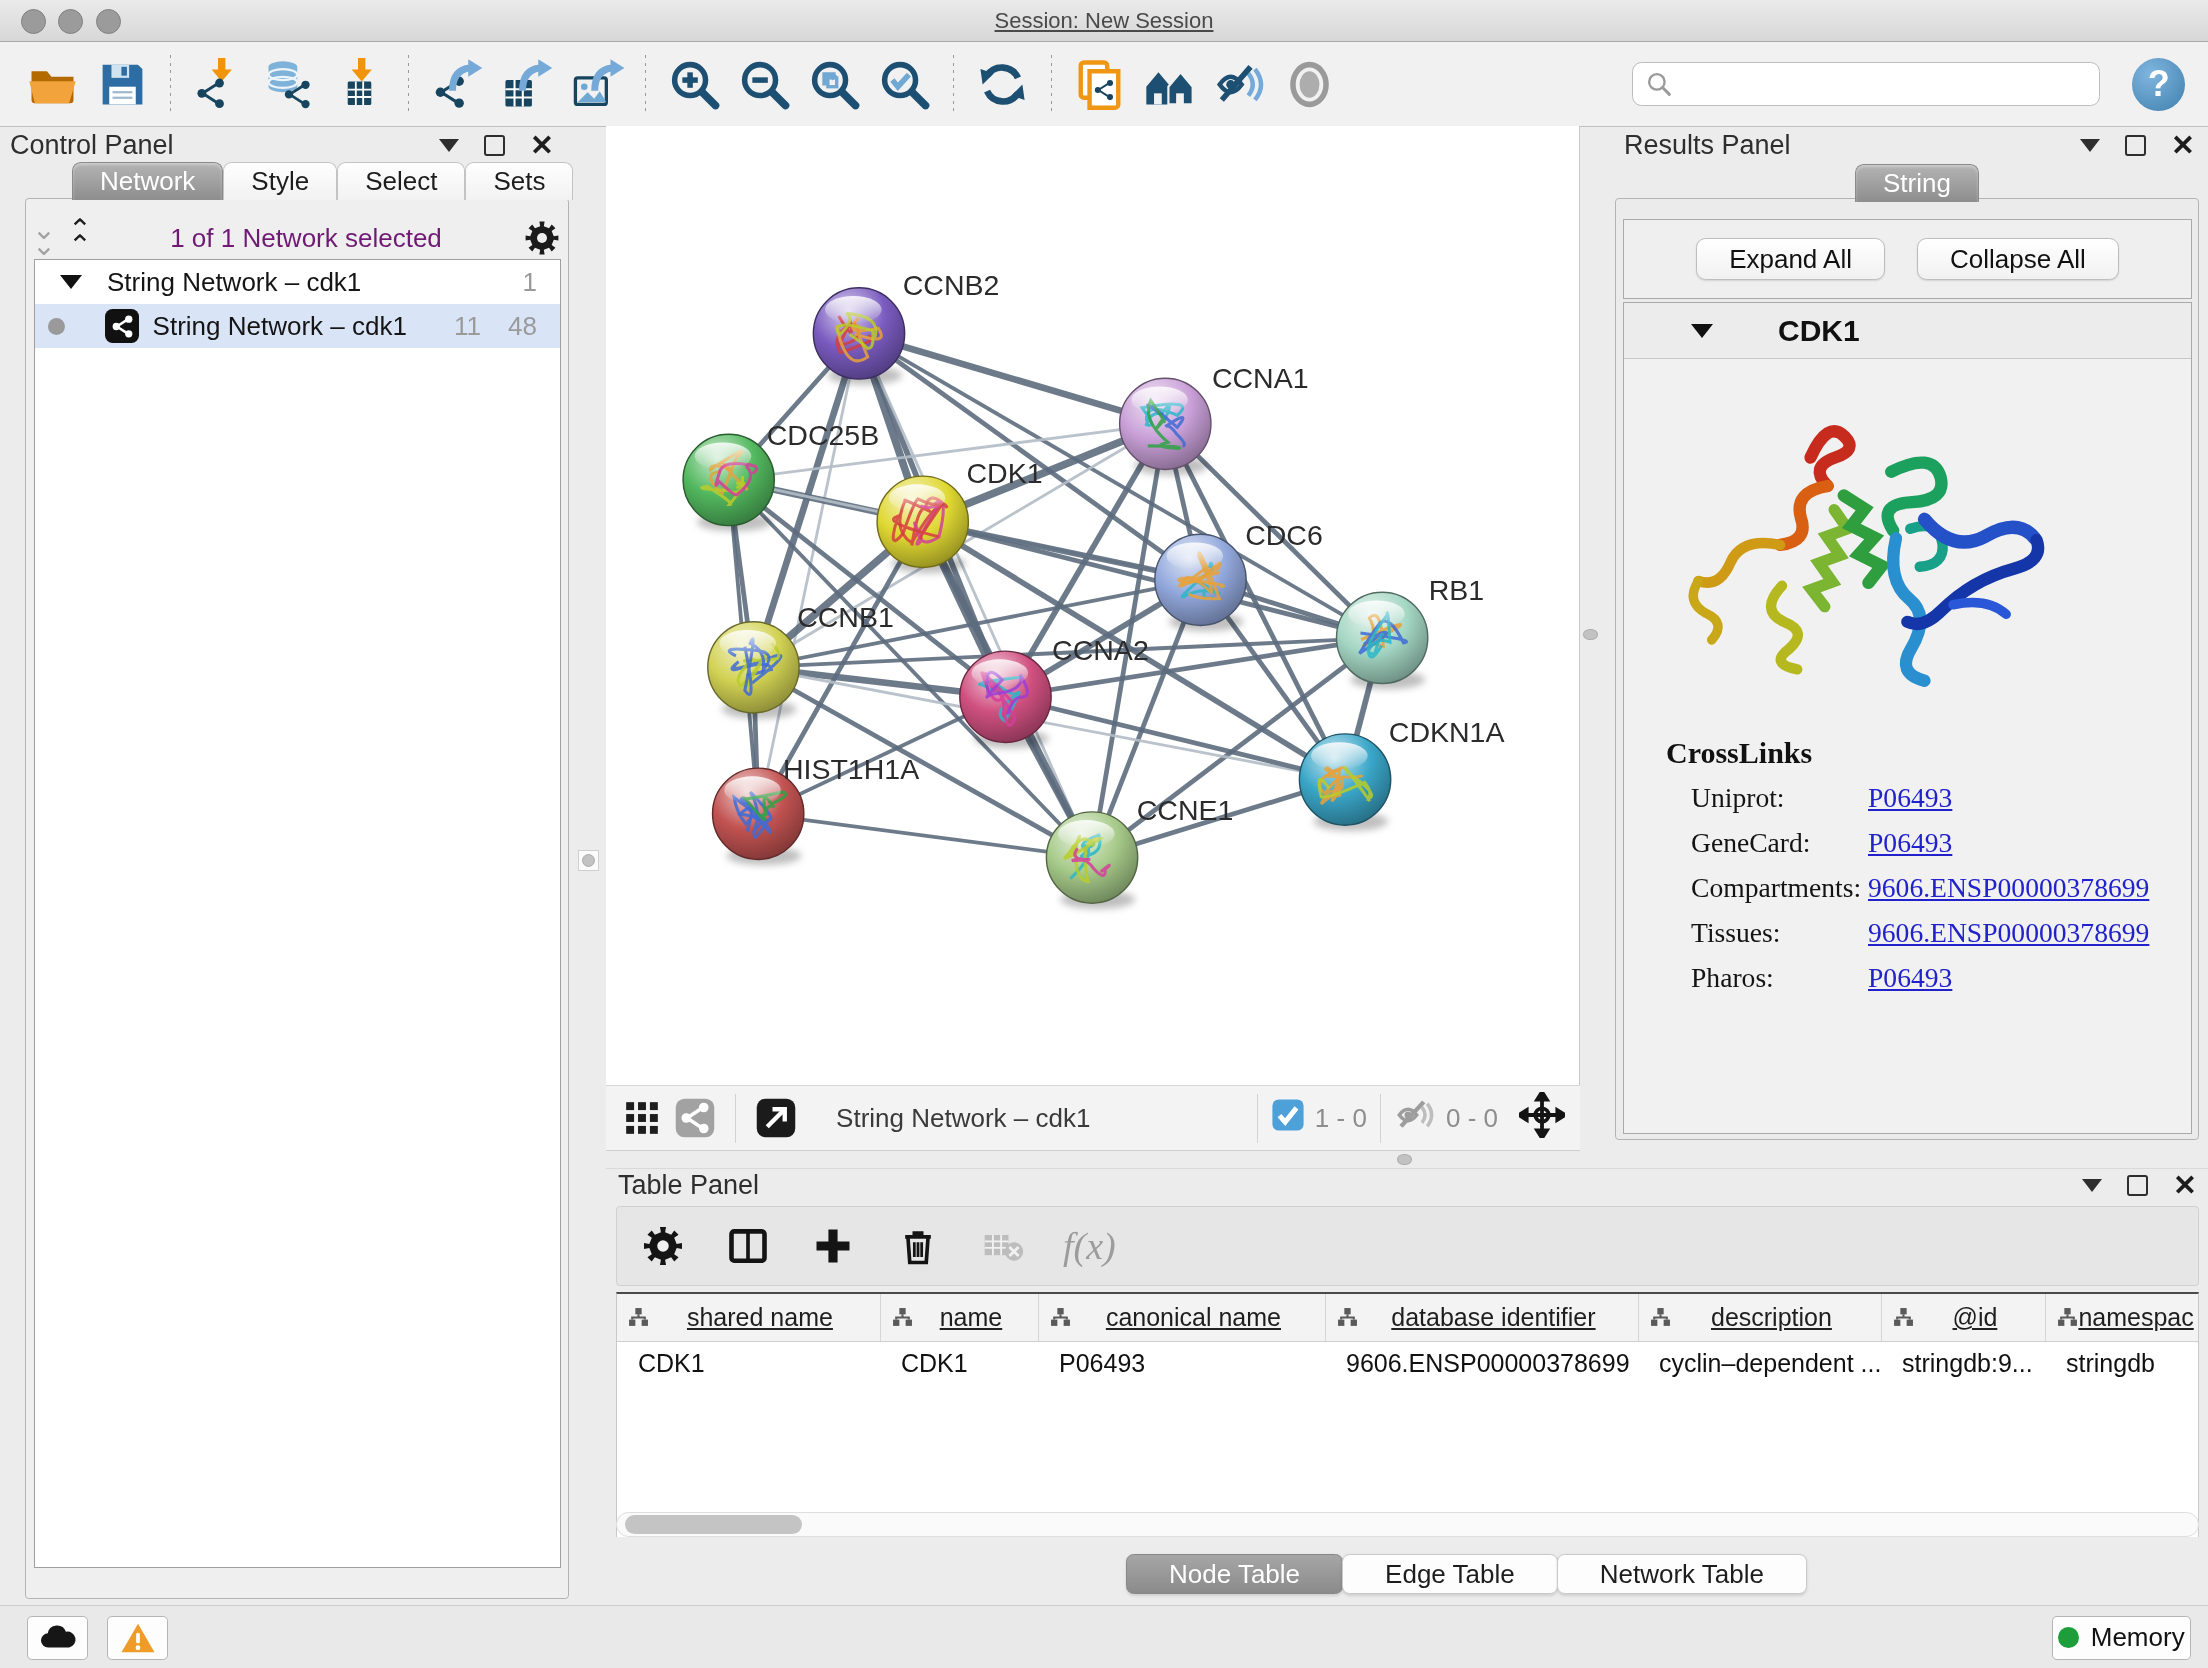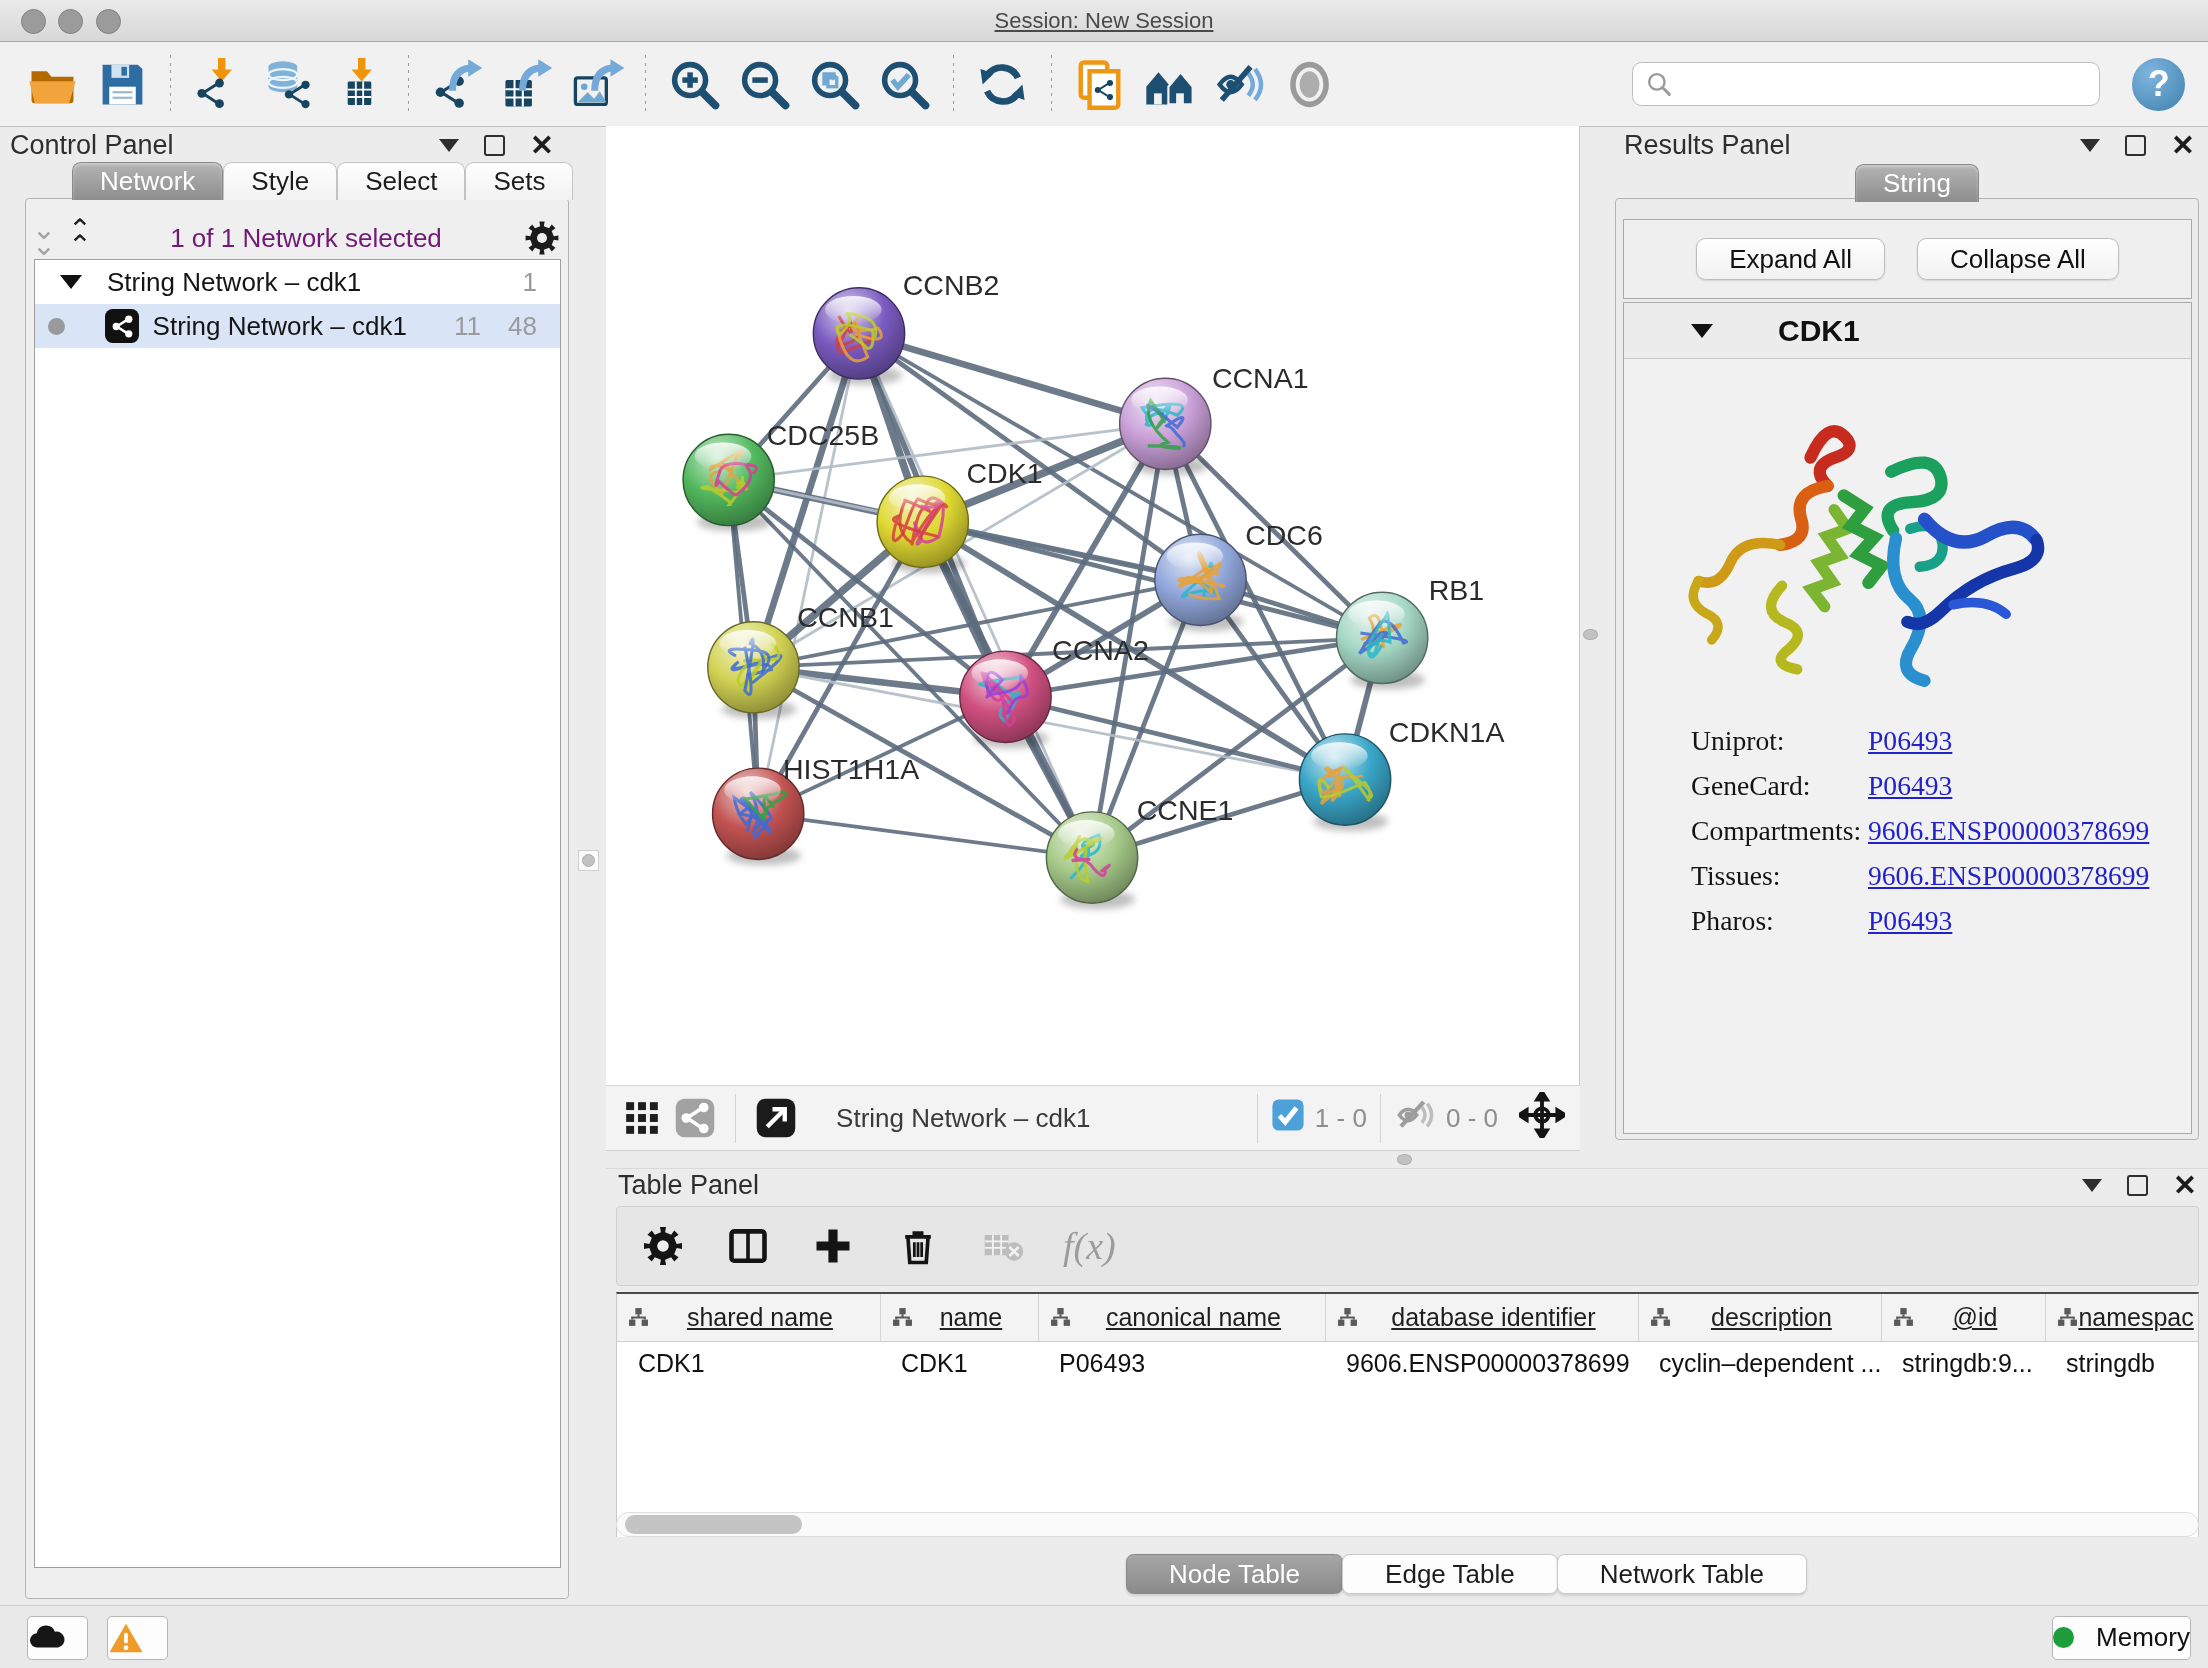--- a/index.html
+++ b/index.html
@@ -102,21 +102,21 @@
   .hscroll { position:absolute; left:616px; top:1512px; width:1583px; height:25px; background:#fafafa; border:1px solid #dedede; border-radius:12.4px; }
   .hscroll .thumb { position:absolute; left:7.6px; top:1.9px; width:177px; height:19px; border-radius:9.5px; background:#c4c4c4; }
   .tbl-tabs { position:absolute; top:1554px; left:1127px; display:flex; }
   .tbl-tab { height:40px; padding:0 42px; display:flex; align-items:center; font-size:26px; color:#1d1d1d;
     background:#fdfdfd; border:1px solid #c9c9c9; border-radius:7.6px; margin-left:-1px; cursor:pointer; box-shadow:0 1.9px 2.9px rgba(0,0,0,.12); }
   .tbl-tab.selected { background:linear-gradient(#a6a6a6,#8b8b8b); color:#fff; border-color:#888; }
 
   
   .statusbar { position:absolute; left:0; top:1605px; width:2208px; height:63px; background:#e9e9e9; border-top:1px solid #cdcdcd; }
   .sb-btn { position:absolute; top:9.5px; height:44px; background:#fdfdfd; border:1px solid #b5b5b5; border-radius:4.8px;
-    display:flex; align-items:center; justify-content:space-between; cursor:pointer; }
+    display:flex; align-items:center; justify-content:center; cursor:pointer; }
   .mem-dot { width:21px; height:21px; border-radius:50%; background:#1d9e3a; margin-right:11.4px; }
   .mem-label { font-size:26px; color:#111; }
 </style>
 </head>
 <body>
 
 <svg width="0" height="0" style="position:absolute" aria-hidden="true">
   <defs>
     <symbol id="sym-share-dark" viewBox="0 0 48 48">
       <line x1="13" y1="24" x2="35" y2="10" stroke="#17455f" stroke-width="4"></line>
@@ -788,20 +788,21 @@
             <path d="M185 135 l22 14 -14 18 24 12 -16 18 24 12 -14 18" stroke="#2f9e3f" stroke-width="13"></path>
             <path d="M235 110 q44 -22 52 6 q6 24 -30 26 q-38 2 -20 30" stroke="#1ca05e" stroke-width="13"></path>
             <path d="M255 170 q30 -10 34 16 q2 22 -24 24" stroke="#18a089" stroke-width="11"></path>
             <path d="M240 180 q-10 44 14 64 q22 18 2 52 q-16 26 14 34" stroke="#2a8fcf" stroke-width="13"></path>
             <path d="M270 160 q30 36 64 18 q34 -20 52 2" stroke="#2450c8" stroke-width="14"></path>
             <path d="M388 182 q8 22 -24 30 q-44 12 -76 44 q-20 20 -36 12" stroke="#1436a8" stroke-width="13"></path>
             <path d="M300 250 q36 -8 56 10" stroke="#2a56d8" stroke-width="10"></path>
           </g>
         </svg>
       </div>
+      <div class="xl-title">CrossLinks</div>
       <div id="xl-rows">
           <div class="xl-row">
             <span class="xl-label">Uniprot:</span>
             <a class="xl-value">P06493</a>
           </div>
           <div class="xl-row">
             <span class="xl-label">GeneCard:</span>
             <a class="xl-value">P06493</a>
           </div>
           <div class="xl-row">

